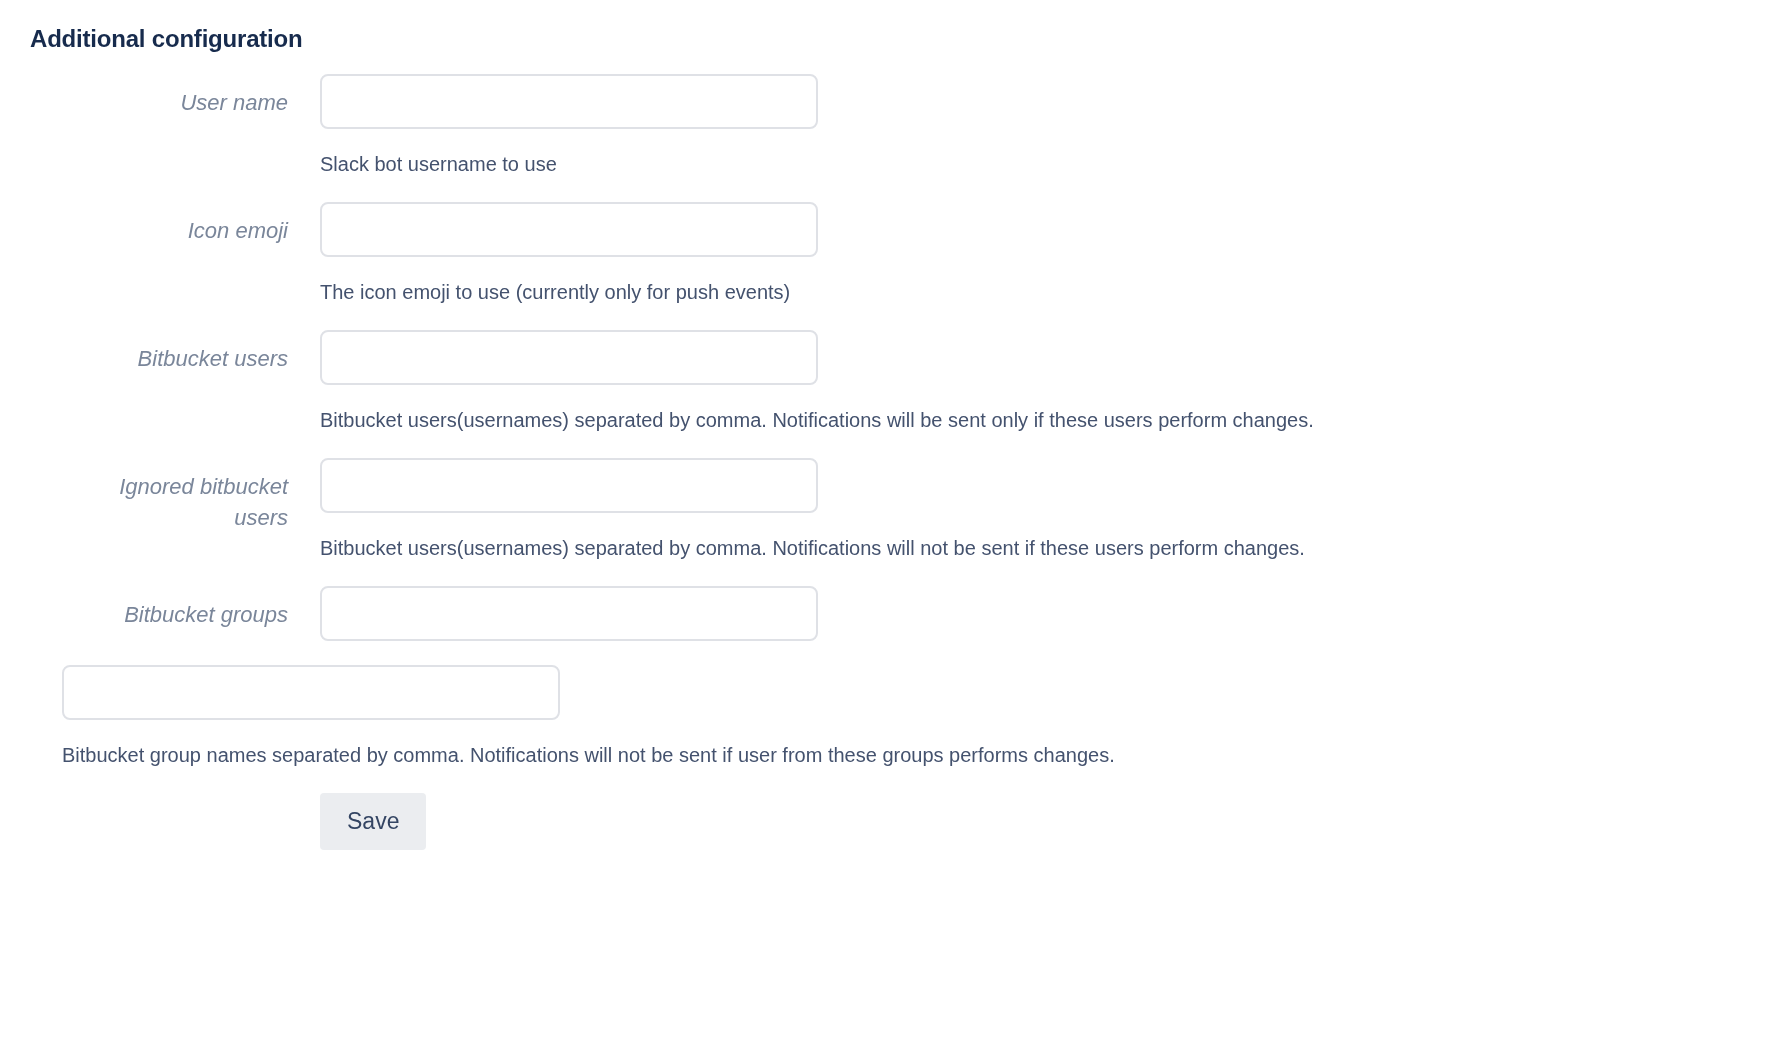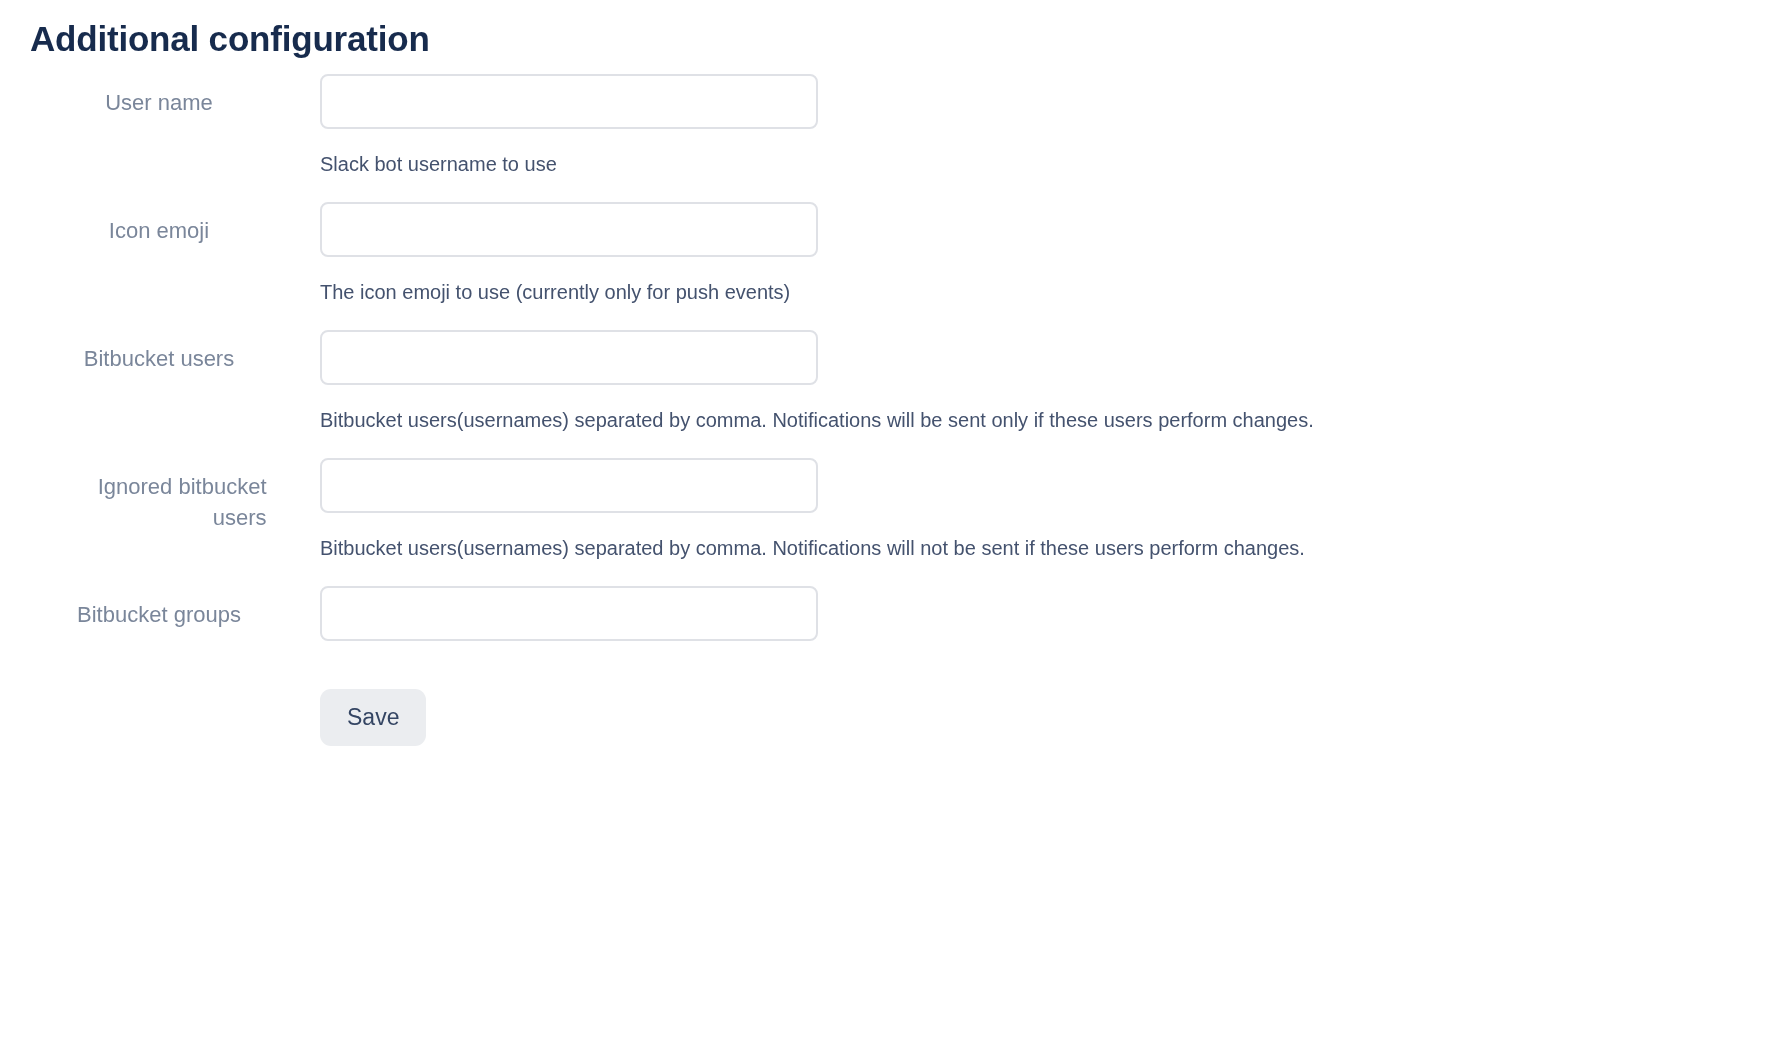--- a/index.html
+++ b/index.html
@@ -20,36 +20,37 @@
   }
   .page {
     width: 1778px;
     height: 1056px;
     padding: 24px 0 0 30px;
     overflow: hidden;
     background: var(--page-bg);
   }
   .page-title {
     margin: 0 0 20px 0;
-    font-size: 35px;
+    font-size: 24px;
     line-height: 30px;
     font-weight: 700;
     letter-spacing: -0.2px;
     color: var(--heading-color);
   }
   .form-row {
     display: flex;
     align-items: flex-start;
     margin-bottom: 24px;
   }
   .label-col {
     flex: 0 0 258px;
     width: 258px;
     display: flex;
-    justify-content: center;
+    justify-content: flex-end;
+    font-style: italic;
   }
   .label-text {
     display: inline-block;
     max-width: 215px;
     padding-top: 13px;
     text-align: right;
     font-size: 22px;
     line-height: 31px;
     color: var(--label-color);
   }
@@ -77,21 +78,21 @@
     color: var(--desc-color);
   }
   .save-row {
     margin-left: 290px;
     margin-top: 0;
   }
   .save-button {
     height: 57px;
     padding: 0 27px;
     border: none;
-    border-radius: 11px;
+    border-radius: 4px;
     background: var(--button-bg);
     font-family: inherit;
     font-size: 23px;
     color: var(--button-text);
     cursor: pointer;
     text-align: right;
   }
 </style>
 </head>
 <body>
@@ -145,18 +146,22 @@
   <div class="form-row">
     <label class="label-col">
       <span class="label-text">Bitbucket groups</span>
     </label>
     <div class="field-col">
       <input type="text" class="text-input" value="" style="">
     </div>
   </div>
 
   <div class="form-row">
+    <div class="field-col">
+      <input type="text" class="text-input" value="" style="">
+      <div class="field-description">Bitbucket group names separated by comma. Notifications will not be sent if user from these groups performs changes.</div>
+    </div>
   </div>
 <div class="save-row" id="save-row">
       <button type="button" class="save-button">Save</button>
     </div>
   </form>
 </div>
 
 </body></html>

